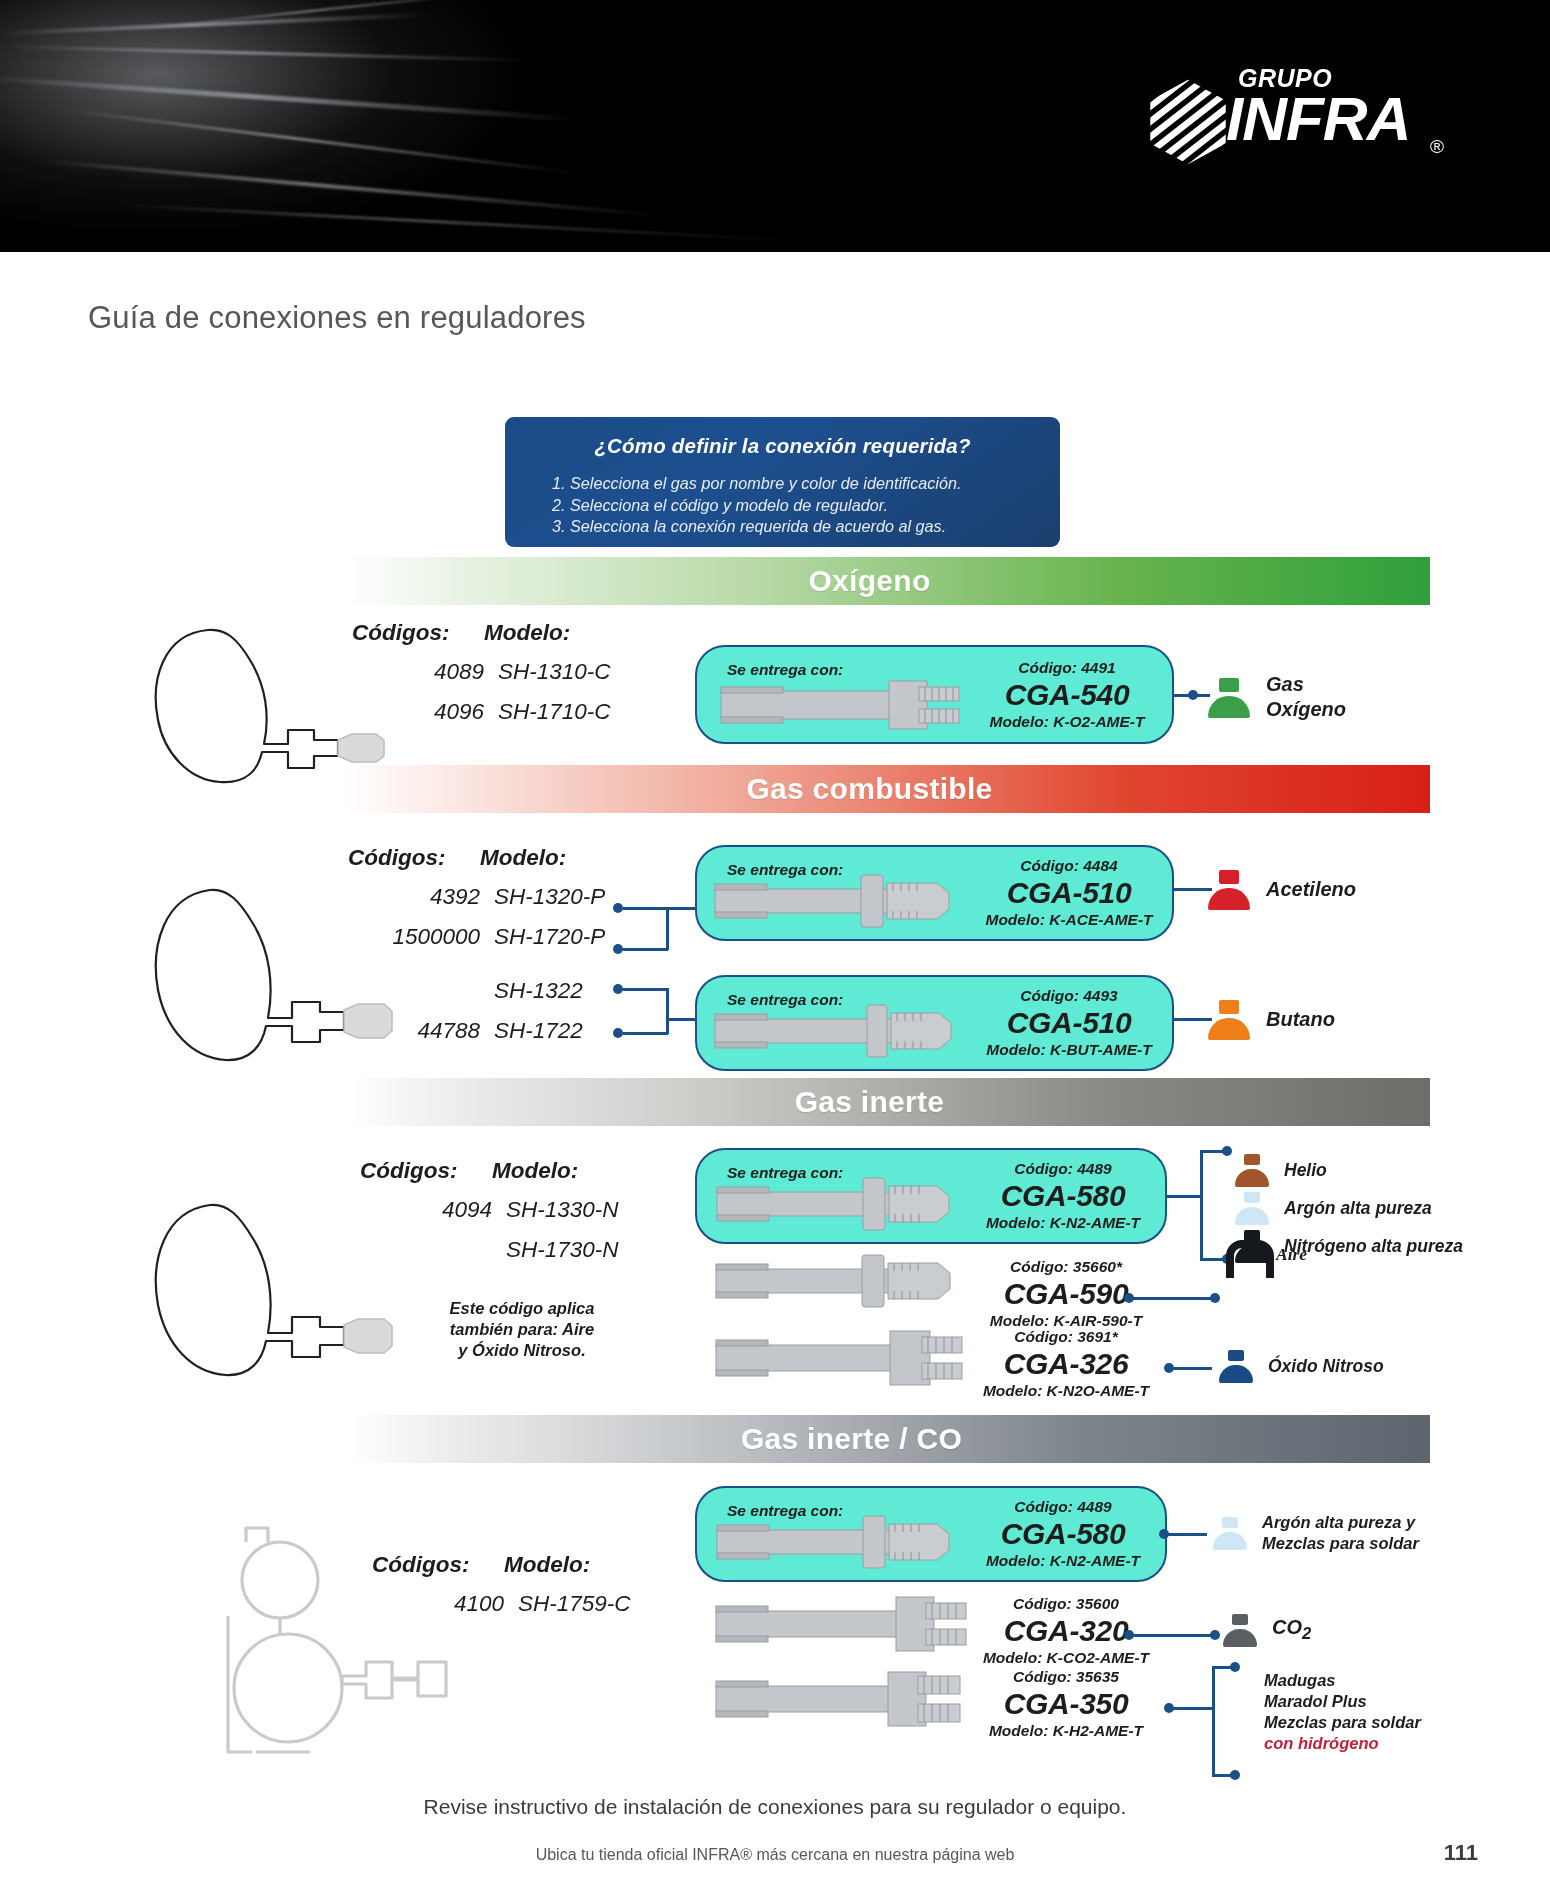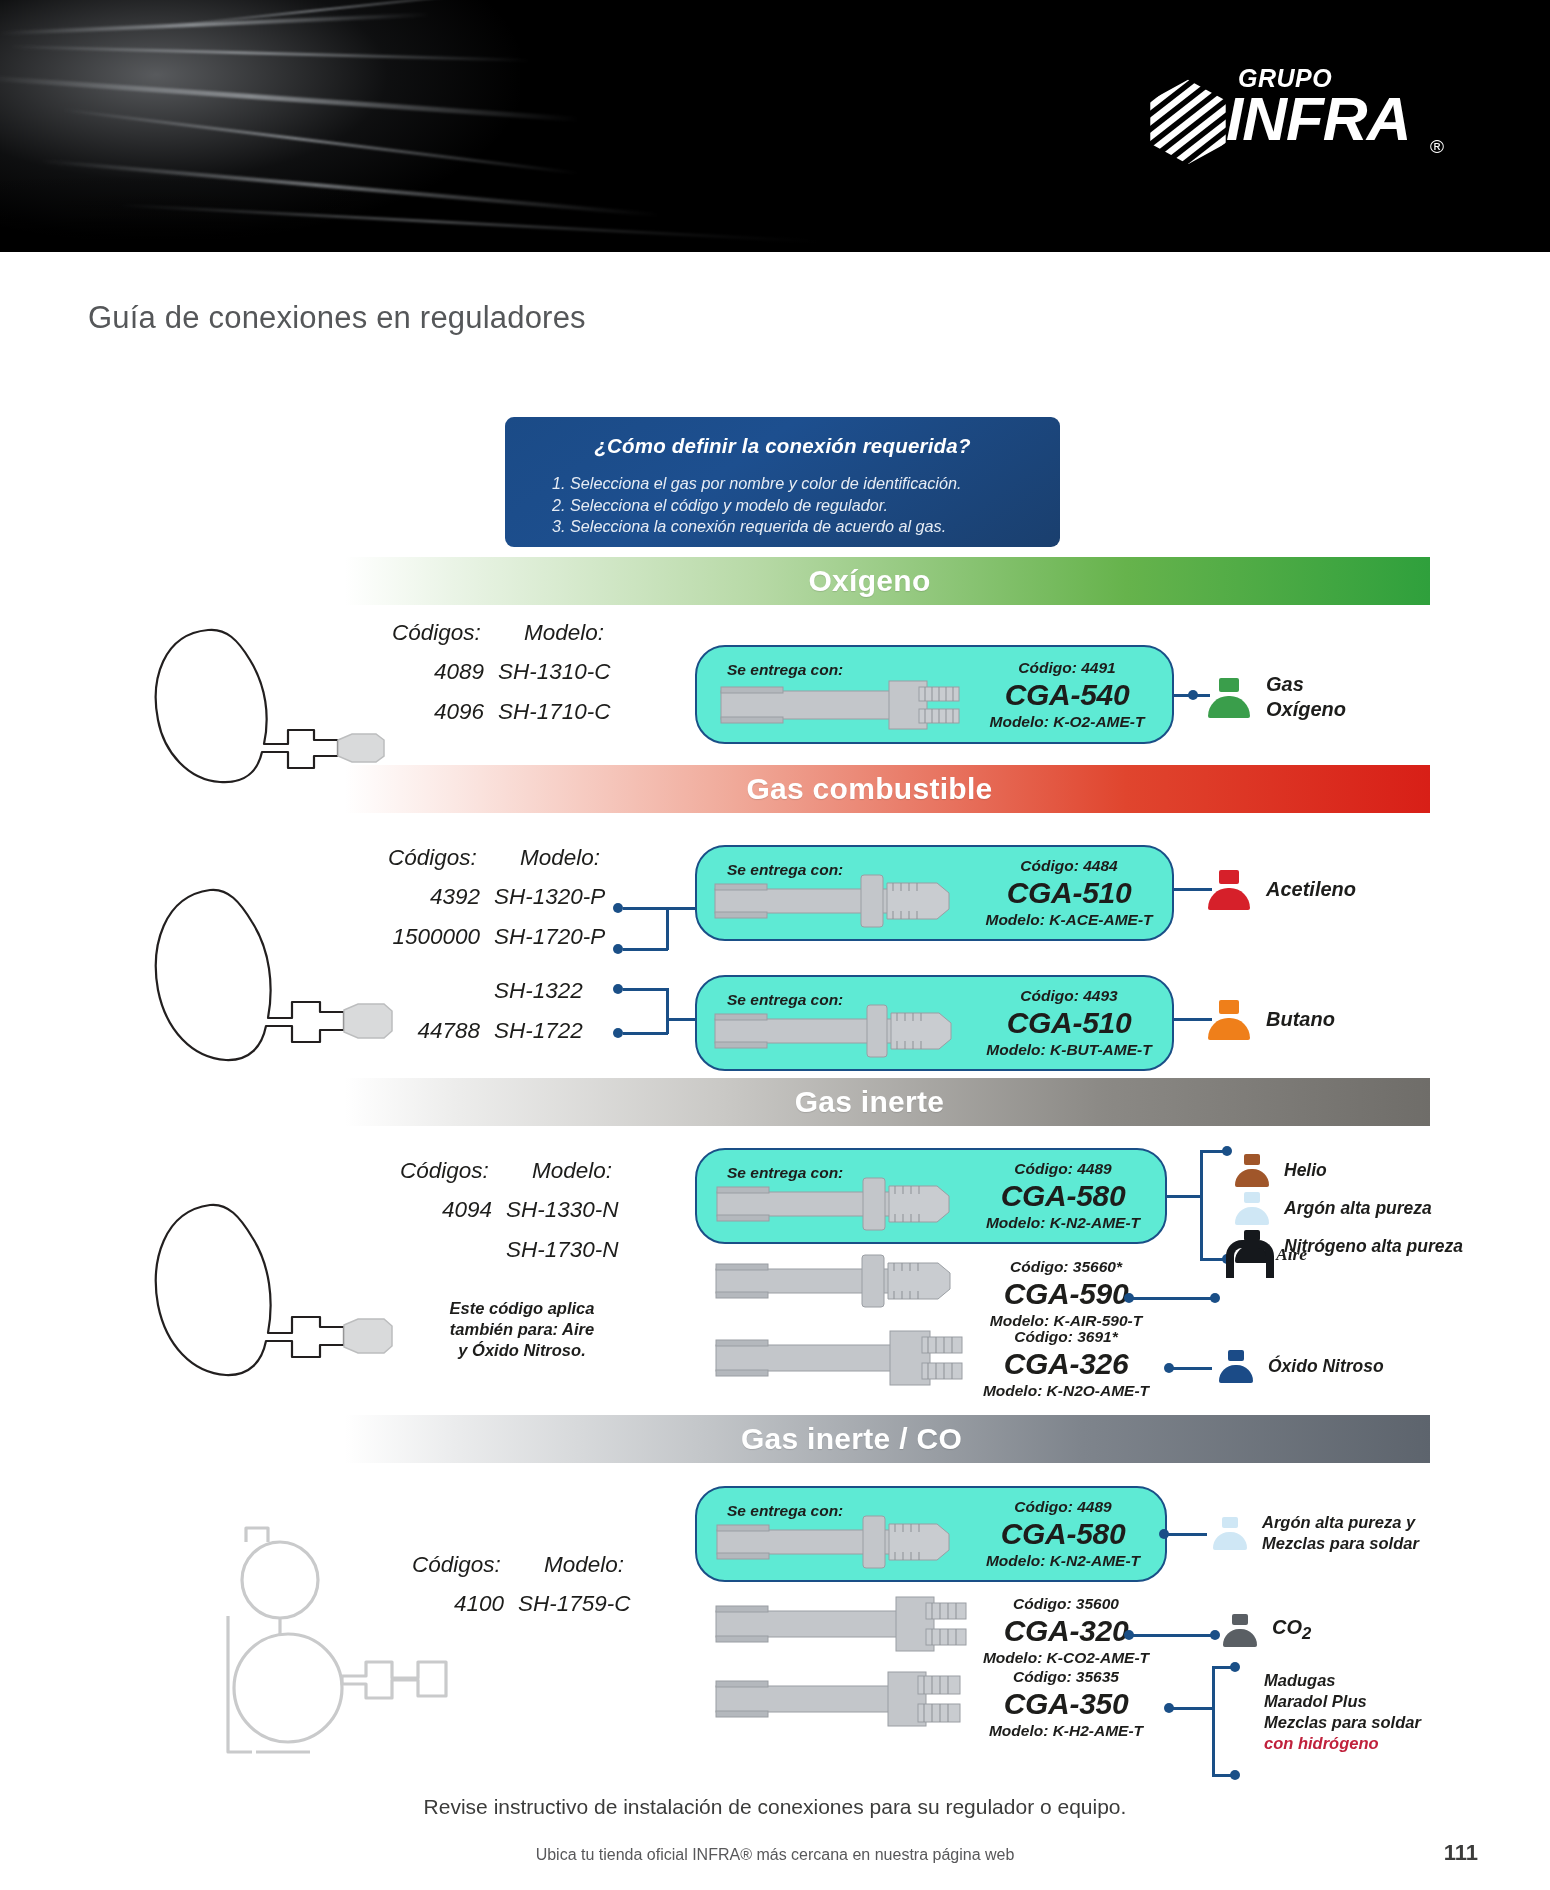--- a/index.html
+++ b/index.html
@@ -42,21 +42,21 @@
   .banner{position:absolute;height:48px;line-height:48px;color:#fff;font-weight:bold;
     font-size:30px;letter-spacing:.3px;text-align:center;}
   .banner span{display:block;padding-right:36px;text-shadow:0 1px 1px rgba(0,0,0,.12);}
   .bn-ox{left:345px;top:557px;width:1085px;background:linear-gradient(90deg,#ffffff 0%,#eaf4e6 10%,#b7d9a6 38%,#66b34c 72%,#2fa03c 100%);}
   .bn-comb{left:345px;top:765px;width:1085px;background:linear-gradient(90deg,#ffffff 0%,#fbe8e4 10%,#f0a999 36%,#e0452e 72%,#d81f17 100%);}
   .bn-inerte{left:345px;top:1078px;width:1085px;background:linear-gradient(90deg,#ffffff 0%,#ededec 10%,#c9c8c5 35%,#8b8985 70%,#6f6d69 100%);}
   .bn-co2{left:345px;top:1415px;width:1085px;background:linear-gradient(90deg,#ffffff 0%,#ebeced 10%,#c3c6c9 33%,#7e848c 68%,#5d646d 100%);}
   .bn-co2 sub{font-size:20px;}
   
   .codetable{position:absolute;font-style:italic;}
-  .ct-head{display:flex;font-weight:normal;font-size:22.5px;margin-bottom:6px;margin-left:40px;}
+  .ct-head{display:flex;font-weight:bold;font-size:22.5px;margin-bottom:6px;}
   .ct-head .c1{width:132px;text-align:left;}
   .ct-head .c2{width:140px;text-align:left;}
   .ct-row{display:flex;font-size:22.5px;line-height:40px;color:#1d1d1b;}
   .ct-row .c1{width:132px;text-align:right;padding-right:14px;}
   .ct-row .c2{width:150px;text-align:left;}
   .note{position:absolute;font-style:italic;font-weight:bold;font-size:16.5px;
     line-height:21px;text-align:center;color:#1d1d1b;}
   
   .card{position:absolute;border:2.2px solid #1a4f87;border-radius:30px;background:#5eead4;}
   .card-label{position:absolute;left:30px;top:14px;font-style:italic;font-weight:bold;font-size:15.5px;}

